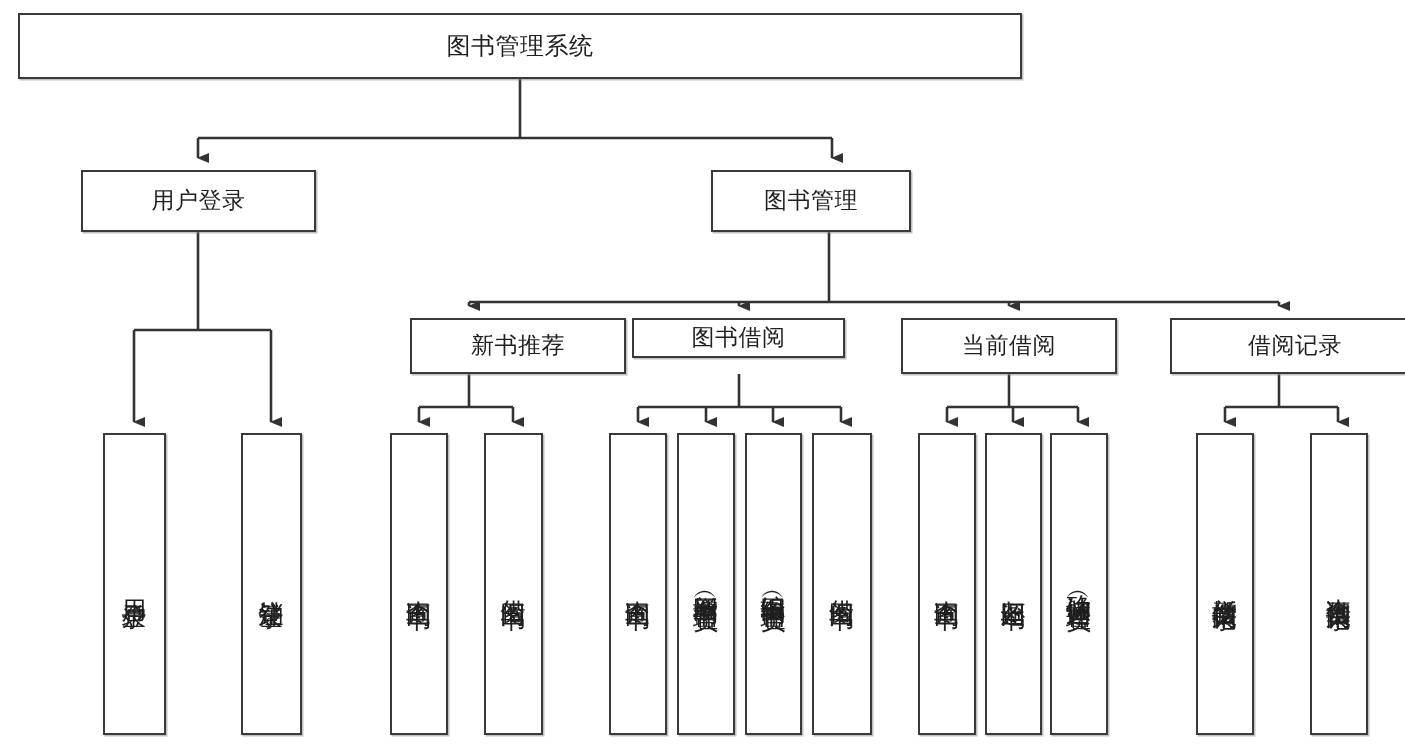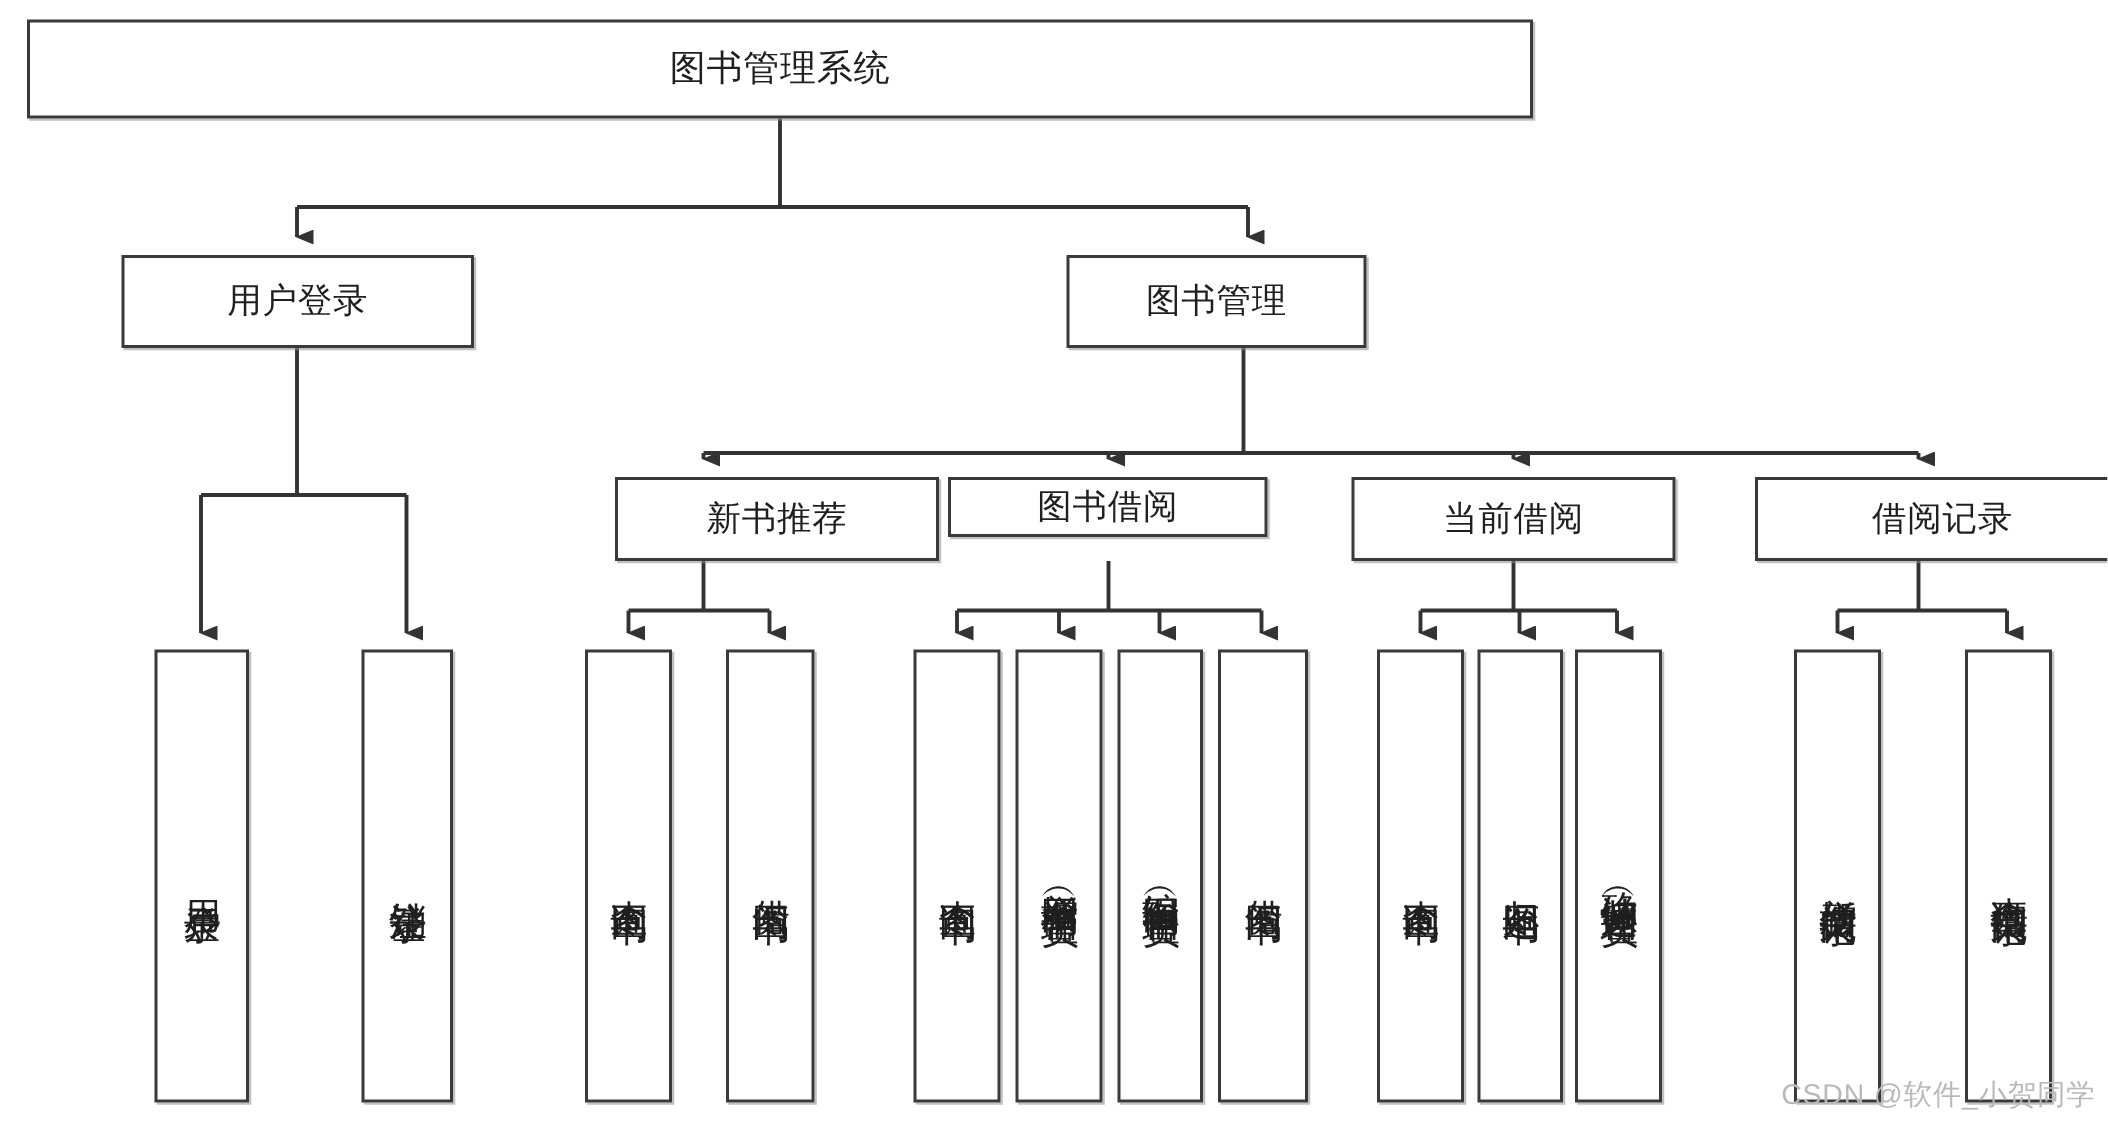--- a/index.html
+++ b/index.html
@@ -186,15 +186,14 @@
     <span class="label">确认归还（管理员）</span>
   </div>
 
   <div class="node vert" style="left:1196px; top:433px; width:58px; height:302px;">
     <span class="label">新增借阅记录</span>
   </div>
   <div class="node vert" style="left:1310px; top:433px; width:58px; height:302px;">
     <span class="label">查询借阅记录</span>
   </div>
 
-  <div id="watermark">CSDN @软件_小贺同学</div>
 
 </div>
 
 </body></html>

